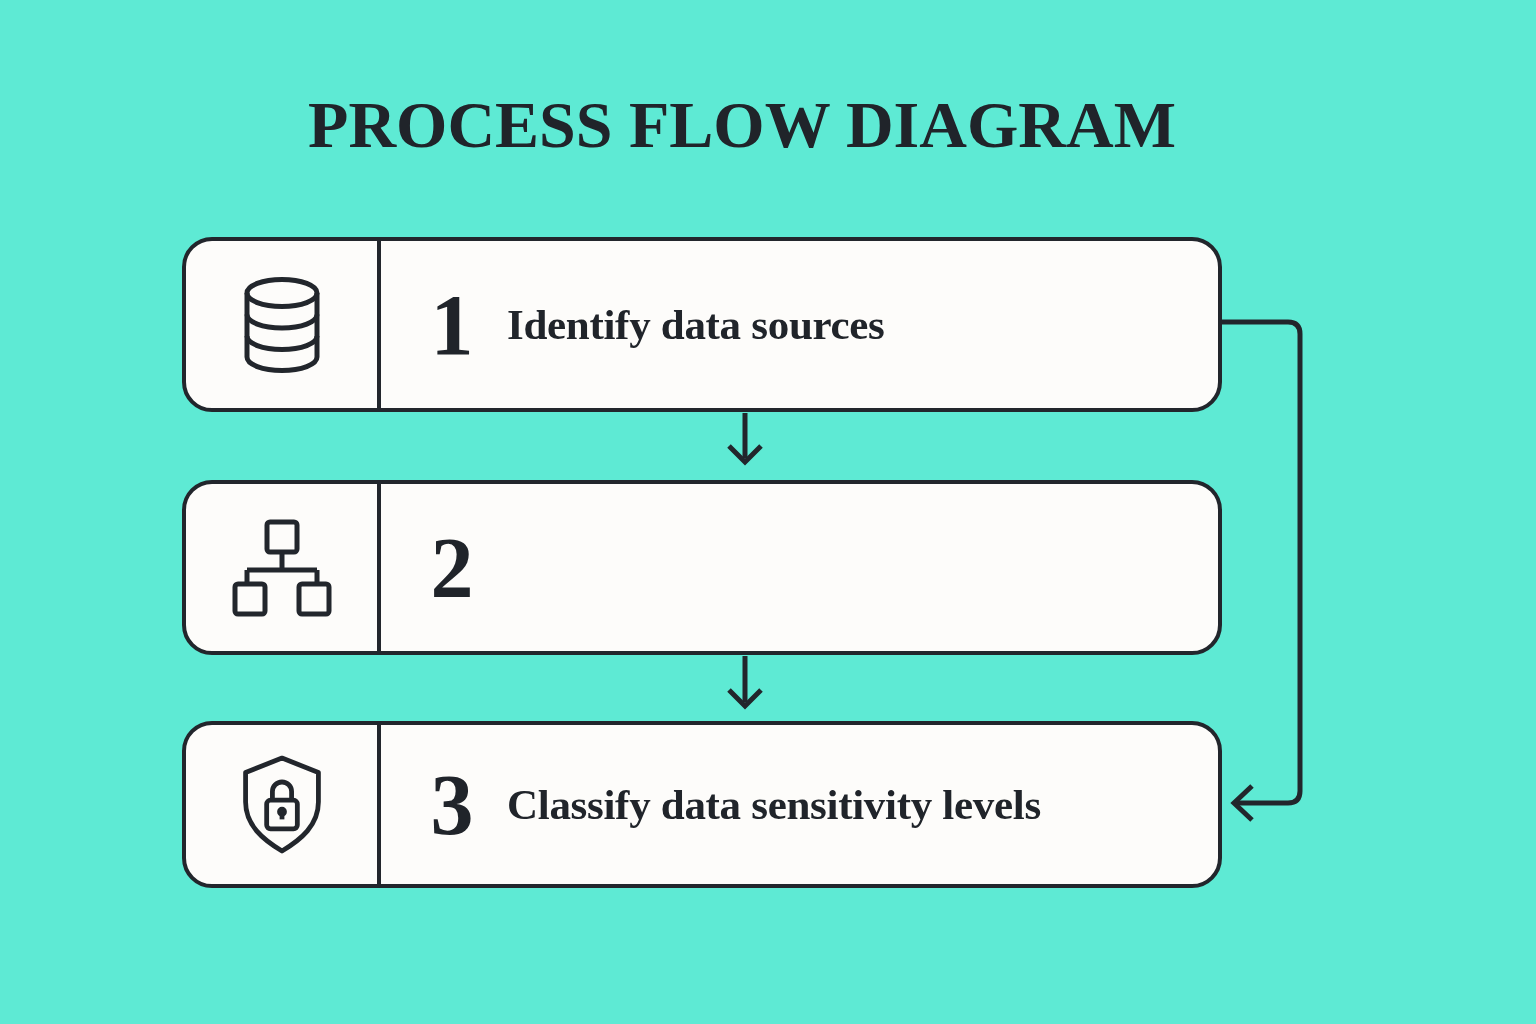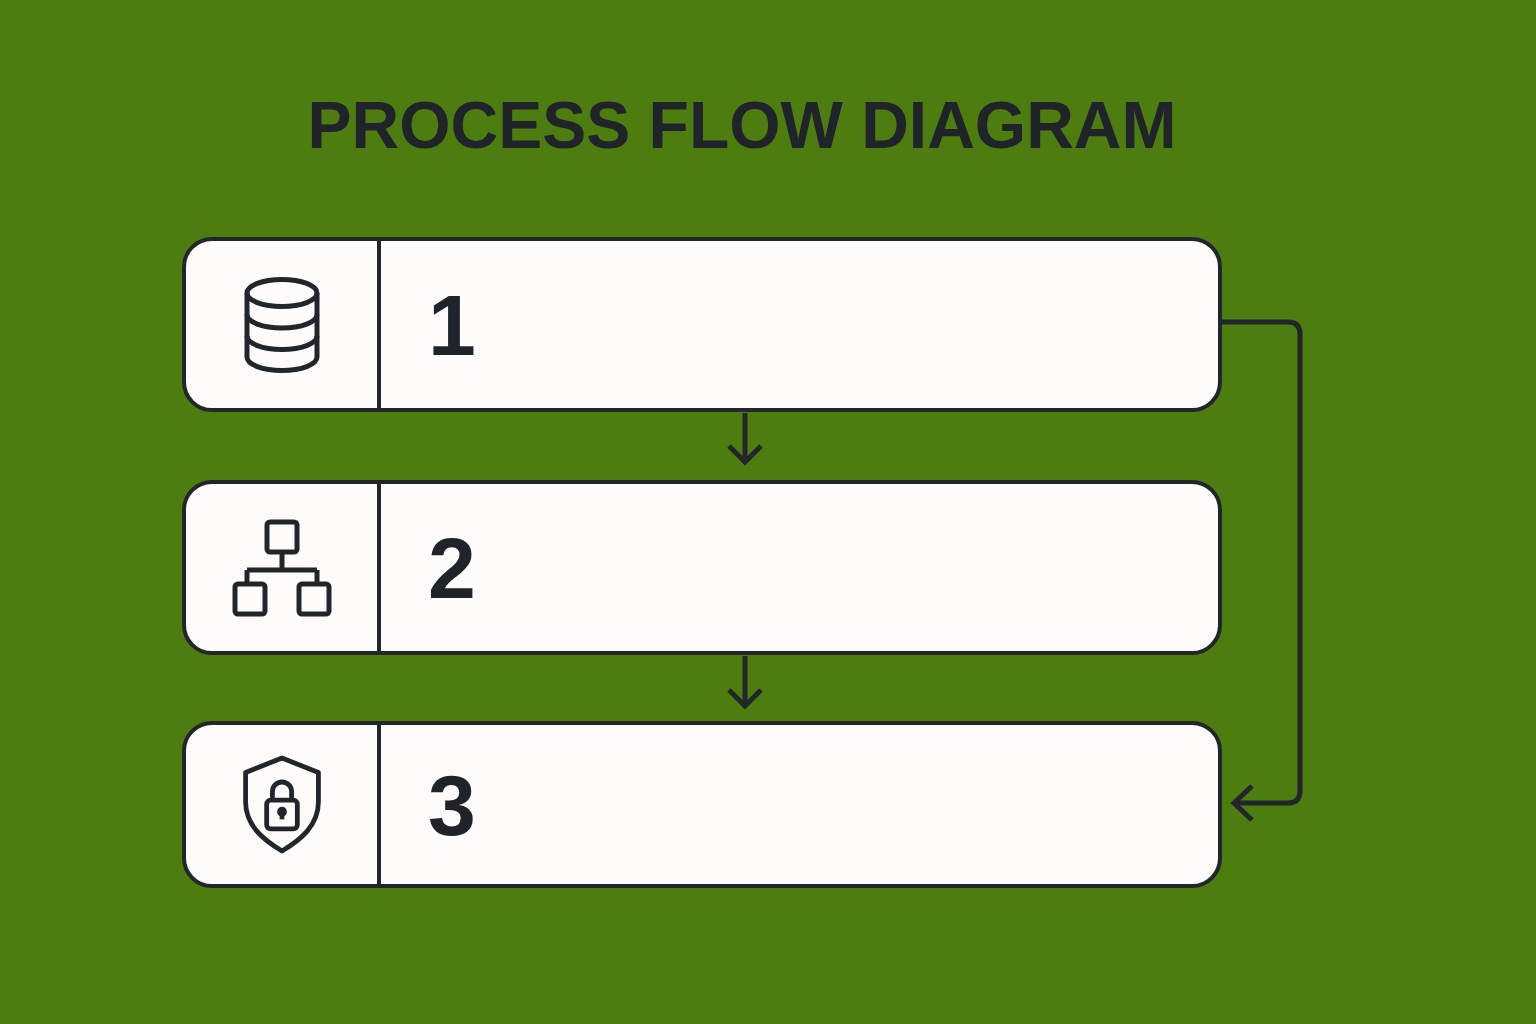--- a/index.html
+++ b/index.html
@@ -1,19 +1,19 @@
 <!DOCTYPE html>
 <html><head>
 <meta charset="utf-8">
 <style>
   html,body{margin:0;padding:0;background:#e8e6e2;}
   .canvas{
     position:relative;width:1536px;height:1024px;overflow:hidden;
-    background:#4d7c0f;
-    font-family:Liberation Sans, sans-serif;
+    background:#5eead4;
+    font-family:Liberation Serif, serif;
     color:#22262c;
   }
   .title{
     position:absolute;top:92px;left:0;width:1536px;margin:0;
     text-align:center;transform:translateX(-26px);
     font-size:66px;font-weight:700;letter-spacing:0px;line-height:1;
     color:#20242a;
   }
   .step{
     position:absolute;left:182px;width:1040px;box-sizing:border-box;
@@ -69,20 +69,21 @@
     <div class="icon-cell">
       <svg width="96" height="98" viewBox="0 0 96 98" aria-hidden="true">
         <ellipse class="icon-stroke" cx="48" cy="17" rx="35" ry="13.5"></ellipse>
         <path class="icon-stroke" d="M13 17 V81 A35 13.5 0 0 0 83 81 V17"></path>
         <path class="icon-stroke" d="M13 38.5 A35 13.5 0 0 0 83 38.5"></path>
         <path class="icon-stroke" d="M13 60 A35 13.5 0 0 0 83 60"></path>
       </svg>
     </div>
     <div class="content">
       <span class="num">1</span>
+      <span class="label">Identify data sources</span>
     </div>
   </div>
 
   <div class="step step-2">
     <div class="icon-cell">
       <svg width="100" height="98" viewBox="0 0 100 98" aria-hidden="true">
         <rect class="icon-stroke" x="35" y="3" width="30" height="30" rx="3"></rect>
         <path class="icon-stroke" d="M50 33 V51 M15 51 H85 M15 51 V65 M85 51 V65"></path>
         <rect class="icon-stroke" x="3" y="65" width="30" height="30" rx="3"></rect>
         <rect class="icon-stroke" x="67" y="65" width="30" height="30" rx="3"></rect>
@@ -98,16 +99,17 @@
       <svg width="92" height="104" viewBox="0 0 96 106" aria-hidden="true">
         <path class="icon-stroke" d="M48 4 L86 19 V50 C86 74 68 89 48 101 C28 89 10 74 10 50 V19 Z"></path>
         <rect class="icon-stroke" x="32" y="48" width="32" height="30" rx="4"></rect>
         <path class="icon-stroke" d="M38 48 V39 a10 10 0 0 1 20 0 V48"></path>
         <circle class="icon-stroke" cx="48" cy="60" r="2.6" stroke-width="4"></circle>
         <path class="icon-stroke" d="M48 63 V68" stroke-width="4"></path>
       </svg>
     </div>
     <div class="content">
       <span class="num">3</span>
+      <span class="label">Classify data sensitivity levels</span>
     </div>
   </div>
 
 </div>
 
 </body></html>

